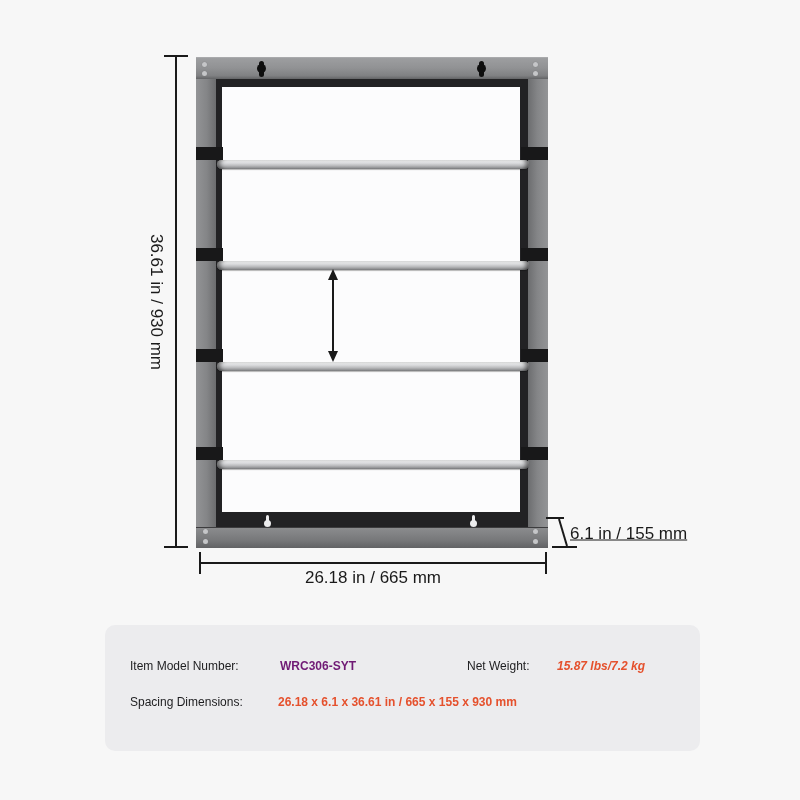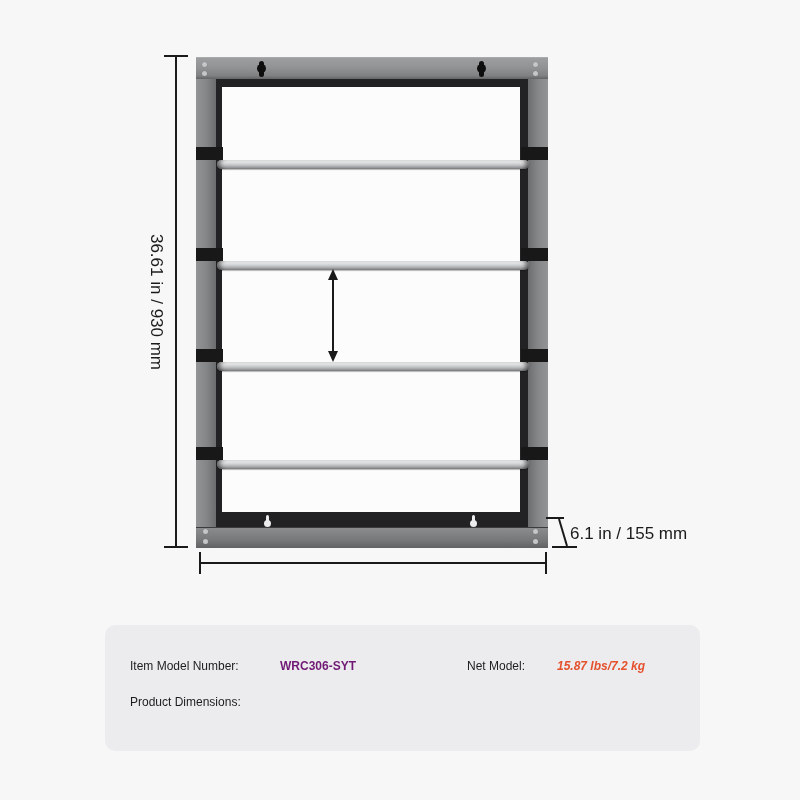--- a/index.html
+++ b/index.html
@@ -40,21 +40,21 @@
   .keyhole-sm::after{content:""; position:absolute; left:0; bottom:0; width:7px; height:7px;
     border-radius:50%; background:#ececee;}
   .screw{width:5px; height:5px; border-radius:50%; background:#c5c6c8;
     box-shadow:0 0 1px #6e6f71;}
 
   
   .dl{background:#1a1a1a;}
   .dim-text{font-size:17px; line-height:21px; color:#1a1a1a; white-space:nowrap;}
   .dim-height-label{left:156px; top:302px; transform:translate(-50%,-50%) rotate(90deg);}
   .dim-width-label{left:373px; top:577px; transform:translate(-50%,-50%);}
-  .dim-depth-label{left:570px; top:533px; transform:translate(0,-50%);}
+  .dim-depth-label{left:570px; top:533px; transform:translate(0,-50%);text-decoration:underline;}
   .tri{width:0; height:0; border-left:5px solid transparent; border-right:5px solid transparent;}
   .tri.up{border-bottom:11px solid #1a1a1a;}
   .tri.down{border-top:11px solid #1a1a1a;}
   .spacing-label{left:343px; top:297px;}
 
   
   .info-panel{left:105px; top:625px; width:595px; height:126px;
     background:#ececee; border-radius:10px;}
   .info-text{font-size:12px; white-space:nowrap; transform:translate(0,-50%);}
   .info-label{color:#1d1d1f; font-weight:400;}
@@ -103,32 +103,34 @@
   </div>
 
   <div class="abs dl" style="left:175px;top:56px;width:2px;height:492px;"></div>
   <div class="abs dl" style="left:164px;top:55px;width:24px;height:2px;"></div>
   <div class="abs dl" style="left:164px;top:546px;width:24px;height:2px;"></div>
   <div class="abs dim-text dim-height-label">36.61 in / 930 mm</div>
 
   <div class="abs dl" style="left:200px;top:562px;width:346px;height:2px;"></div>
   <div class="abs dl" style="left:199px;top:552px;width:2px;height:22px;"></div>
   <div class="abs dl" style="left:545px;top:552px;width:2px;height:22px;"></div>
+  <div class="abs dim-text dim-width-label">26.18 in / 665 mm</div>
 
   <svg class="abs" style="left:540px;top:510px;" width="48" height="44" viewBox="0 0 48 44">
     <line x1="6" y1="8" x2="24" y2="8" stroke="#1a1a1a" stroke-width="2"></line>
     <line x1="19" y1="9" x2="27" y2="36" stroke="#1a1a1a" stroke-width="2"></line>
     <line x1="12" y1="37" x2="37" y2="37" stroke="#1a1a1a" stroke-width="2"></line>
   </svg>
   <div class="abs dim-text dim-depth-label">6.1 in / 155 mm</div>
 
   <div class="abs tri up" style="left:328px;top:269px;"></div>
   <div class="abs dl" style="left:332px;top:280px;width:2px;height:71px;"></div>
   <div class="abs tri down" style="left:328px;top:351px;"></div>
 
   <div class="abs info-panel"></div>
   <span class="abs info-text info-label" style="left:130px;top:666px;">Item Model Number:</span>
   <span class="abs info-text info-value accent" style="left: 280px; top: 666px; color: #701a75;">WRC306-SYT</span>
-  <span class="abs info-text info-label" style="left:467px;top:666px;">Net Model:</span>
+  <span class="abs info-text info-label" style="left:467px;top:666px;">Net Weight:</span>
   <span class="abs info-text info-value accent" style="left: 557px; top: 666px; color: rgb(229, 81, 45); font-style: italic;">15.87 lbs/7.2 kg</span>
-  <span class="abs info-text info-label" style="left:130px;top:702px;">Product Dimensions:</span>
+  <span class="abs info-text info-label" style="left:130px;top:702px;">Spacing Dimensions:</span>
+  <span class="abs info-text info-value accent" style="left: 278px; top: 702px; color: rgb(229, 81, 45);">26.18 x 6.1 x 36.61 in / 665 x 155 x 930 mm</span>
 
 </div>
 
 </body></html>

